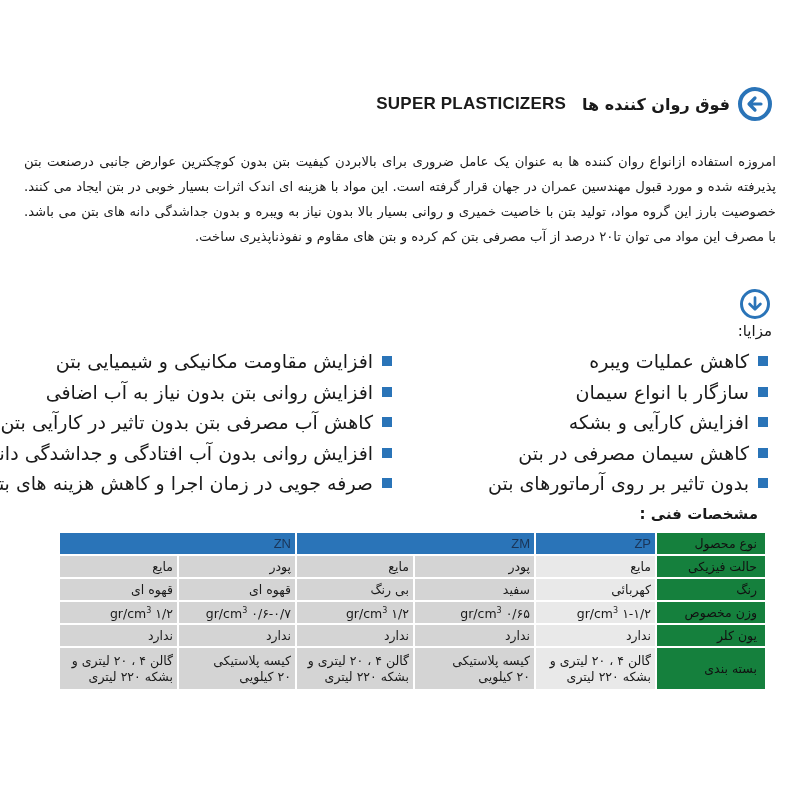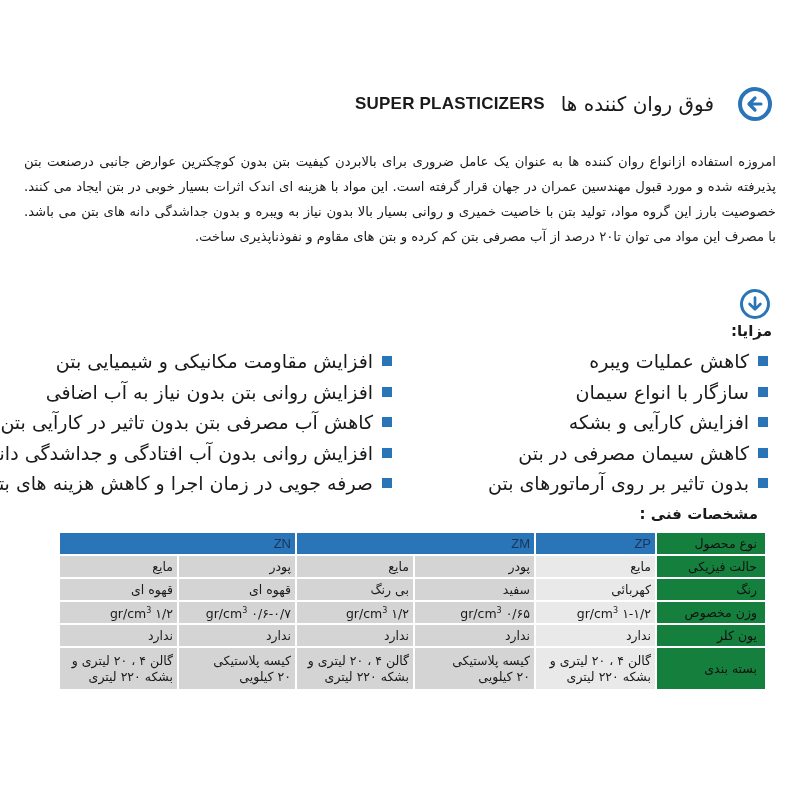--- a/index.html
+++ b/index.html
@@ -30,23 +30,23 @@
       border: 4px solid #2a74b8;
       border-radius: 50%;
       box-sizing: border-box;
       display: flex;
       align-items: center;
       justify-content: center;
     }
     .circle-icon svg { display: block; }
     .title-fa {
       direction: rtl;
-      font-size: 20px;
-      font-weight: normal;
-      margin-right: 24px;
+      font-size: 16px;
+      font-weight: bold;
+      margin-right: 8px;
       color: #1a1a1a;
     }
     .title-en {
       font-family: "Liberation Sans", sans-serif;
       font-weight: bold;
       font-size: 17px;
       margin-right: 16px;
       color: #1a1a1a;
       letter-spacing: 0.2px;
     }
@@ -69,21 +69,21 @@
       width: 30px;
       height: 30px;
       border-width: 3px;
     }
     .features-title {
       position: absolute;
       top: 322px;
       right: 28px;
       direction: rtl;
       font-size: 15px;
-      font-weight: bold;
+      font-weight: normal;
     }
     .features-col {
       position: absolute;
       top: 346px;
       direction: rtl;
       margin: 0;
       padding: 0;
       list-style: none;
     }
     .features-col.right { right: 32px; margin-left: 16px; }

